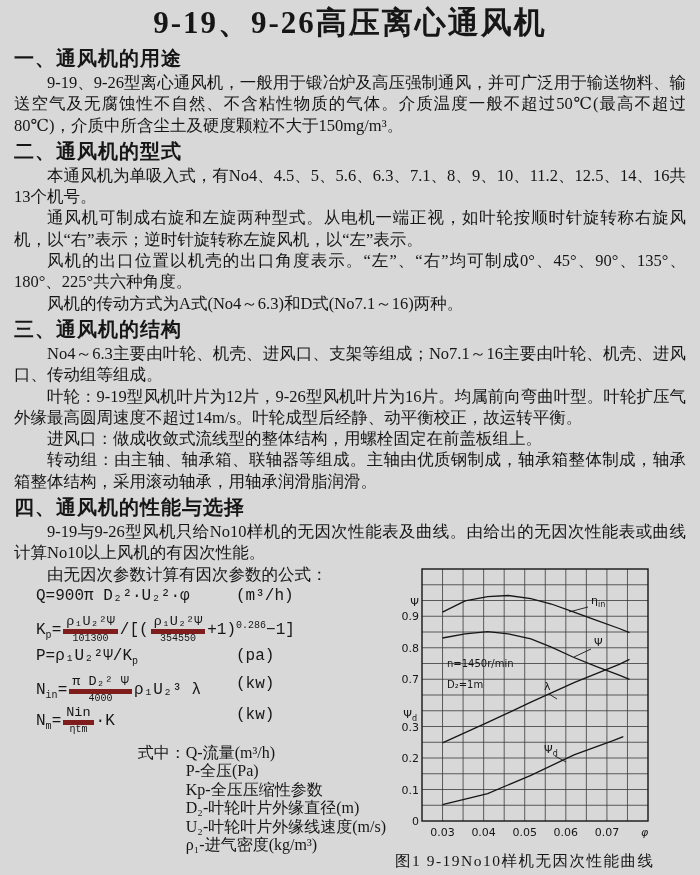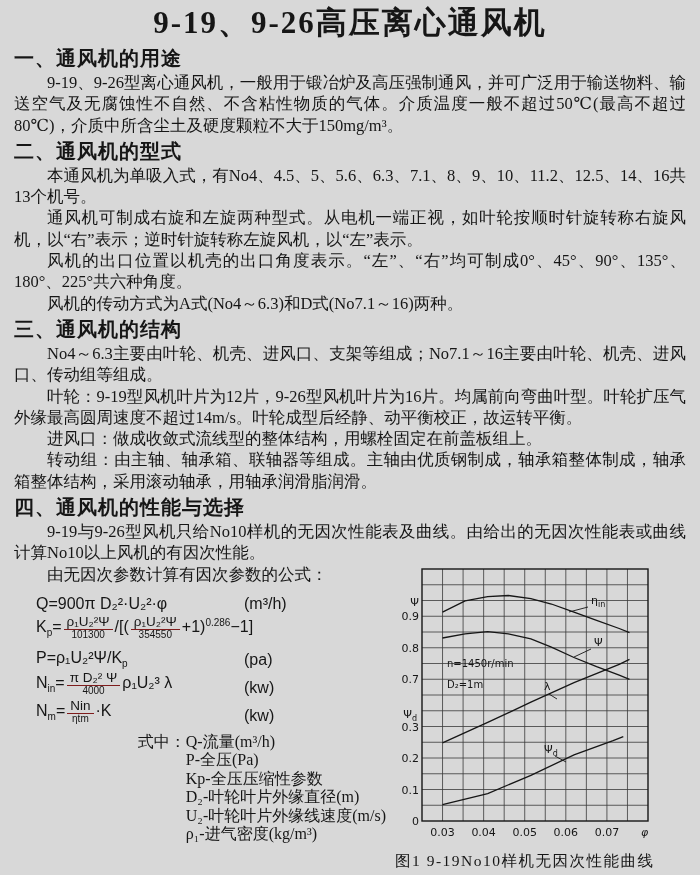--- a/index.html
+++ b/index.html
@@ -23,28 +23,28 @@
     margin:2px 0 1px 0;letter-spacing:1px;
   }
   .para{
     font-size:16.5px;line-height:21.3px;margin:0;
     text-indent:2em;text-align:justify;
   }
   
   .perf-zone{position:relative;height:280px;margin-top:2px;}
   .formula-col{width:372px;}
   .formula-row{
-    position:relative;display:flex;align-items:flex-end;
-    font-family:Liberation Sans, sans-serif;
+    position:relative;display:flex;align-items:flex-start;
+    font-family:Liberation Mono, monospace;
     font-size:16px;min-height:26px;margin:2px 0 2px 22px;
   }
   .formula-row .fbody{white-space:nowrap;}
-  .formula-row .funit{position:absolute;left:208px;white-space:nowrap;}
+  .formula-row .funit{position:absolute;left:200px;white-space:nowrap;}
   .frac{display:inline-block;vertical-align:middle;text-align:center;margin:0 2px;line-height:1.05;}
-  .frac .num{display:block;border-bottom:1px solid #7f1d1d;padding:0 3px;font-size:13.5px;}
+  .frac .num{display:block;border-bottom:5px solid #7f1d1d;padding:0 3px;font-size:13.5px;}
   .frac .den{display:block;padding:0 3px;font-size:10px;}
   .formula-row sub{font-size:10px;}
   .formula-row sup{font-size:10px;}
   .legend{margin:8px 0 0 40px;font-size:16px;line-height:18.5px;}
   .legend-grid{display:flex;justify-content:flex-end;}
   .legend-prefix{white-space:nowrap;}
   .legend-items{display:flex;flex-direction:column;}
   .legend-item{white-space:nowrap;}
   
   .chart-box{position:absolute;left:381px;top:-38px;width:305px;}

